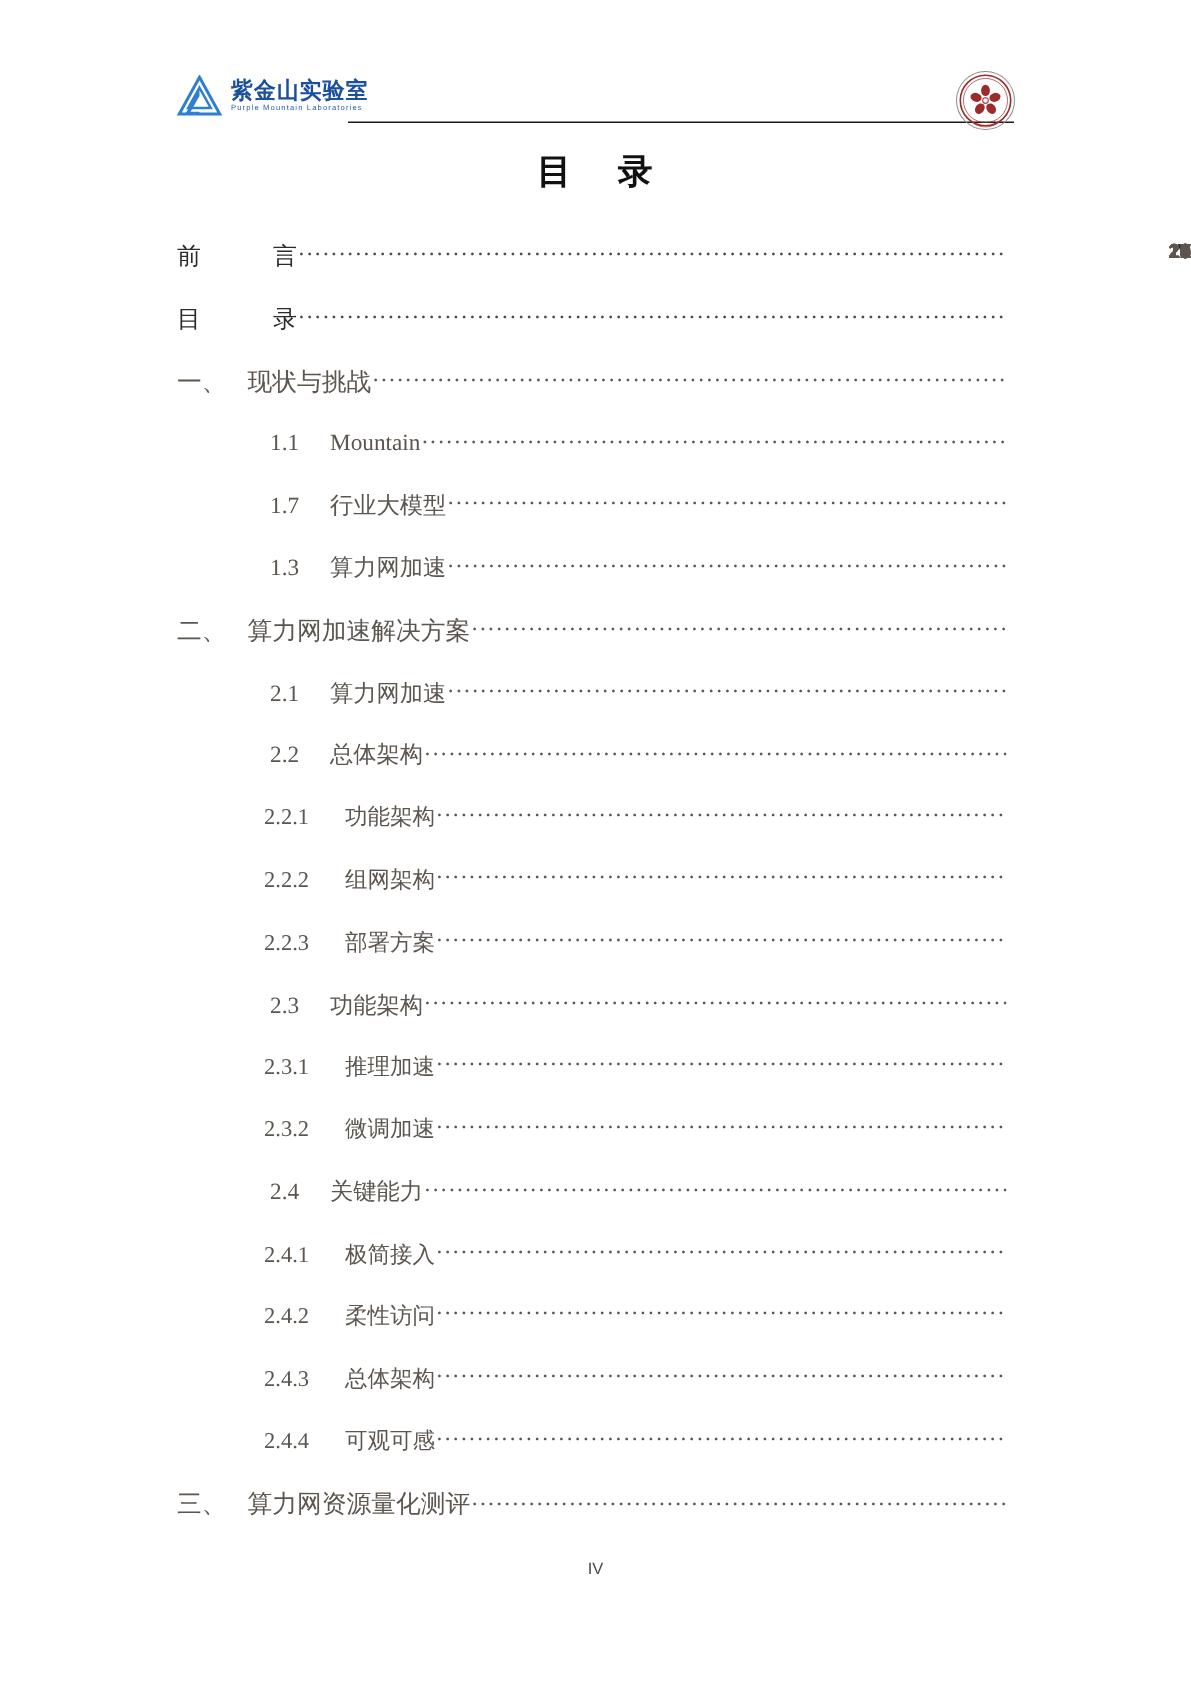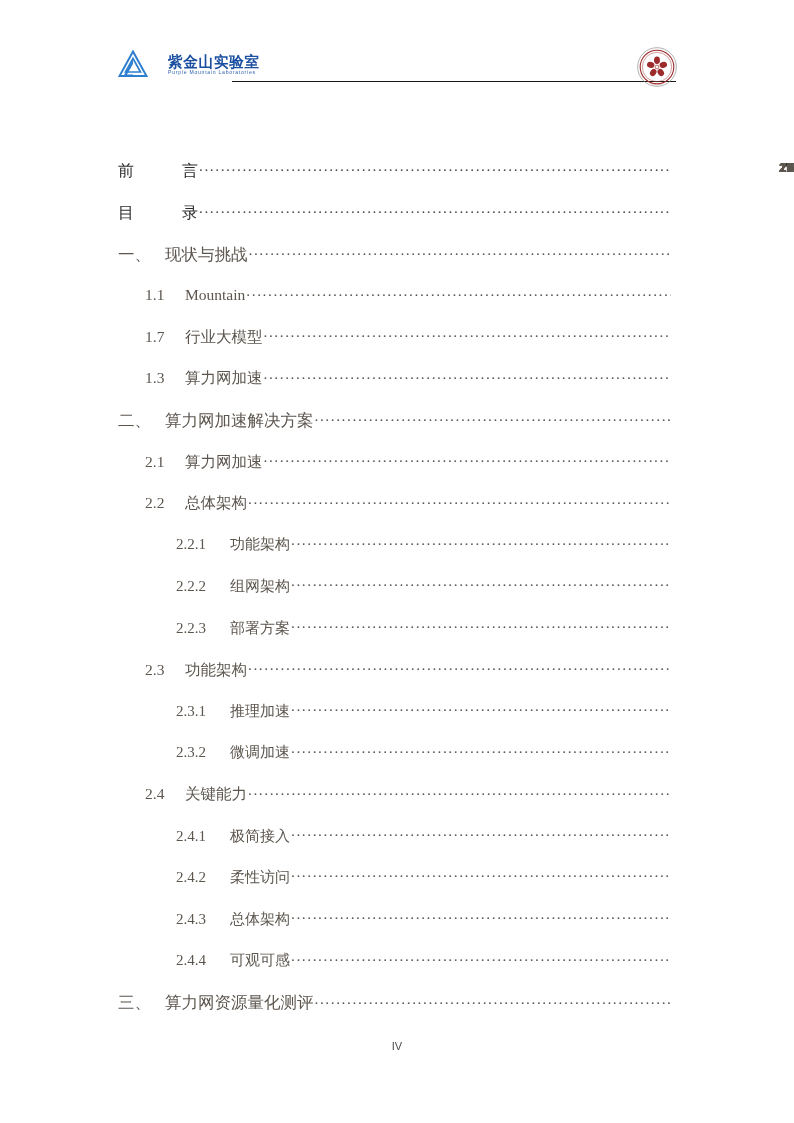--- a/index.html
+++ b/index.html
@@ -28,21 +28,21 @@
     width: 794px;
     height: 90px;
   }
 
   .logo-block {
     position: absolute;
     left: 118px;
     top: 50px;
     display: flex;
     align-items: center;
-    gap: 20px;
+    gap: 6px;
   }
 
   .logo-mark {
     width: 30px;
     height: 29px;
     flex: 0 0 auto;
   }
 
   .logo-text {
     display: flex;
@@ -188,21 +188,21 @@
     font-weight: bold;
     font-size: 13.5px;
   }
 
   
   .lvl-2 {
     padding-left: 145px;
     padding-right: 122px;
     font-size: 15.5px;
   }
-  .lvl-2 .num { width: 40px; }
+  .lvl-2 .num { width: 40px; margin-left: 35px; }
   .lvl-2 .page {
     font-family: "Liberation Sans", "DejaVu Sans", sans-serif;
     font-weight: bold;
     font-size: 13.5px;
   }
 
   
   .lvl-3 {
     padding-left: 176px;
     padding-right: 122px;
@@ -262,20 +262,23 @@
           <ellipse cx="41" cy="63" rx="7" ry="9" transform="rotate(216 41 63)"></ellipse>
           <ellipse cx="35" cy="45" rx="7" ry="9" transform="rotate(288 35 45)"></ellipse>
           <circle cx="50" cy="50" r="4.5" fill="#ffffff" stroke="#9e2b2b" stroke-width="1.6"></circle>
         </g>
         <path d="M22 78 A35 35 0 0 0 78 78" fill="none" stroke="#9e2b2b" stroke-width="0.9"></path>
       </svg>
     </span>
 
   </div>
 
+  <div class="doc-title">
+    <span>目</span><span class="gap"></span><span>录</span>
+  </div>
 
   <div class="toc" id="toc-root">
       <div class="toc-row lvl-front">
         <span class="num">前</span>
         <span class="label">言</span>
         <span class="leader"></span>
         <span class="page">I</span>
       </div>
       <div class="toc-row lvl-front">
         <span class="num">目</span>

